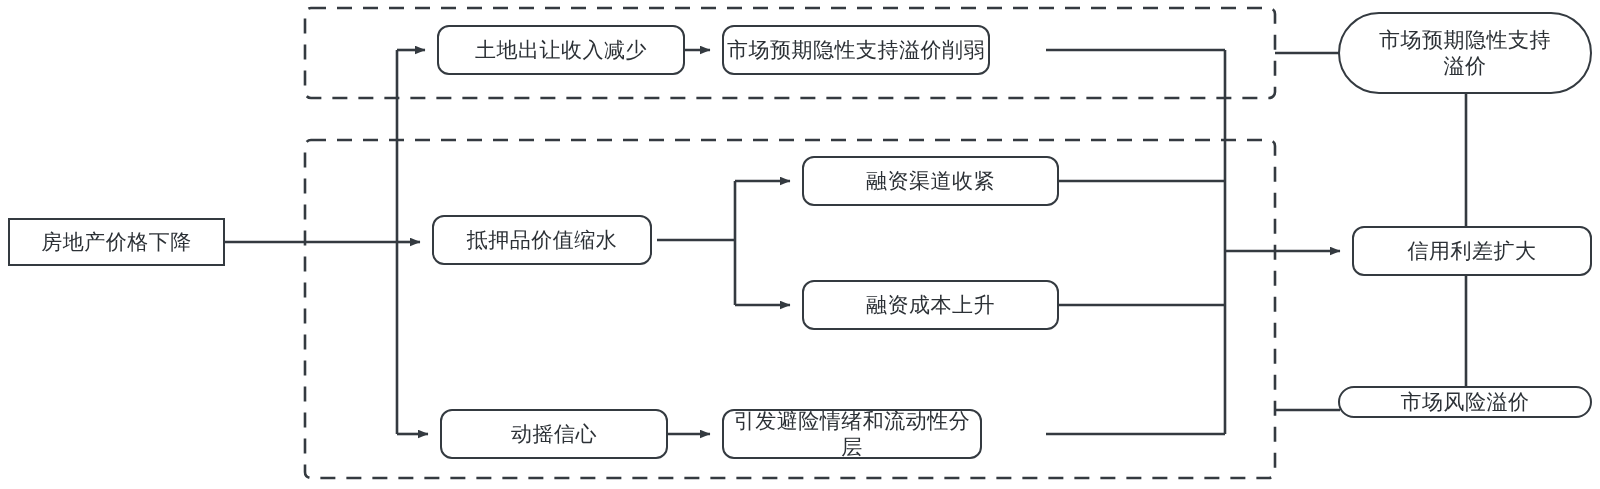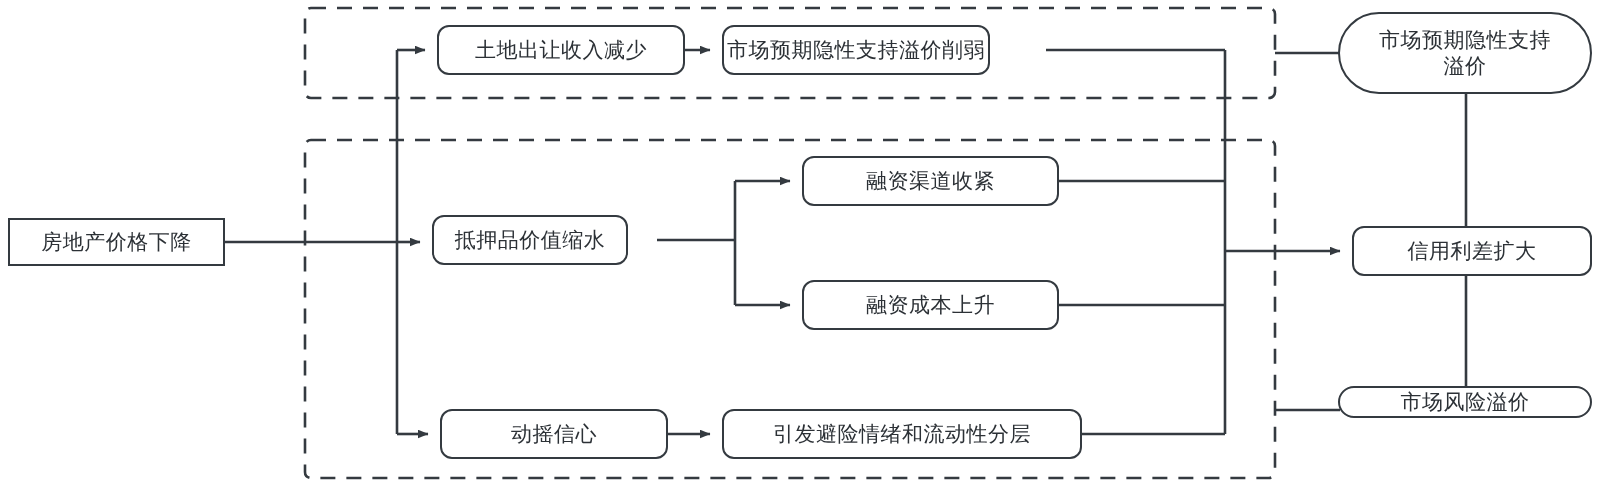--- a/index.html
+++ b/index.html
@@ -101,37 +101,37 @@
   </div>
 
   <div class="node round" style="left:437px; top:25px; width:248px; height:50px;">
     <span>土地出让收入减少</span>
   </div>
 
   <div class="node round" style="left:722px; top:25px; width:268px; height:50px;">
     <span>市场预期隐性支持溢价削弱</span>
   </div>
 
-  <div class="node round" style="left:432px; top:215px; width:196px; height:50px;">
+  <div class="node round" style="left:432px; top:215px; width:220px; height:50px;">
     <span>抵押品价值缩水</span>
   </div>
 
   <div class="node round" style="left:802px; top:156px; width:257px; height:50px;text-align:right;">
     <span>融资渠道收紧</span>
   </div>
 
   <div class="node round" style="left:802px; top:280px; width:257px; height:50px;">
     <span>融资成本上升</span>
   </div>
 
   <div class="node round" style="left:440px; top:409px; width:228px; height:50px;text-align:right;">
     <span>动摇信心</span>
   </div>
 
-  <div class="node round" style="left:722px; top:409px; width:360px; height:50px;">
+  <div class="node round" style="left:722px; top:409px; width:260px; height:50px;">
     <span>引发避险情绪和流动性分层</span>
   </div>
 
   <div class="node stadium" style="left:1338px; top:12px; width:254px; height:82px;">
     <span style="white-space:pre-line;">市场预期隐性支持
 溢价</span>
   </div>
 
   <div class="node round" style="left:1352px; top:226px; width:240px; height:50px;">
     <span>信用利差扩大</span>

